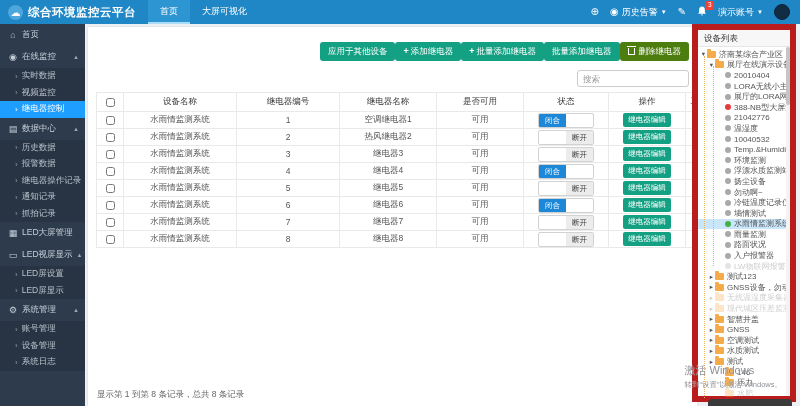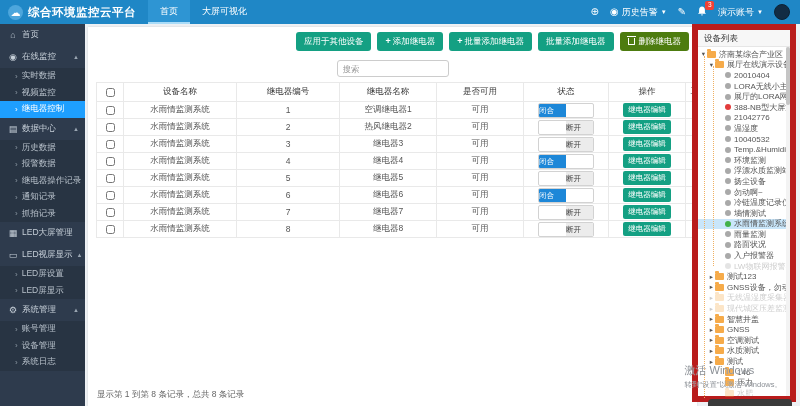--- a/index.html
+++ b/index.html
@@ -25,36 +25,36 @@
   .sgroup{height:22px;display:flex;align-items:center;gap:4px;padding:0 6px 0 8px;position:relative;cursor:pointer;white-space:nowrap}
   .sicon{font-size:9px;width:10px;text-align:center;flex:none}
   .sgroup .caret{margin-left:auto;font-size:6px;color:#9aa6b2}
   .ssub{height:16.5px;display:flex;align-items:center;gap:4px;padding-left:15px;background:#283443;color:#b7c0ca;cursor:pointer;white-space:nowrap}
   .ssub .schev{font-size:8px;color:#8d99a5}
   .ssub.active{background:#1e9fff;color:#fff}
   .ssub.active .schev{color:#fff}
   
   .main{position:absolute;left:85px;top:24px;right:100px;bottom:0;padding:3px}
   .card{background:#fff;height:calc(100% - 6px);box-shadow:0 0 2px rgba(0,0,0,.12);position:relative;padding:5px 8px}
-  .toolbar{display:flex;justify-content:flex-end;gap:6px;margin-top:0}
+  .toolbar{display:flex;justify-content:flex-end;margin-top:10px}
   .tbtn{border:none;color:#fff;font-size:8.5px;padding:3.5px 8px;border-radius:3px;cursor:pointer;display:inline-flex;align-items:center;gap:2px;font-family:inherit;white-space:nowrap}
   .tbtn.teal{background:#14a083}
   .tbtn.red{background:#4d7c0f}
   .bicon{font-weight:bold;font-size:9px;line-height:1}
   .icon-trash{width:5px;height:6px;border:1px solid #fff;border-top:none;border-radius:0 0 1px 1px;position:relative;display:inline-block;margin-right:2px}
   .icon-trash::before{content:"";position:absolute;top:-2.5px;left:-2px;right:-2px;height:1px;background:#fff}
-  .searchrow{display:flex;justify-content:center;margin:9px 0 5px}
+  .searchrow{display:flex;justify-content:flex-end;margin:9px 0 5px}
   .search{width:100px;height:15px;border:1px solid #ccc;border-radius:3px;font-size:8.5px;padding:0 5px;outline:none;color:#333;font-family:inherit}
   .search::placeholder{color:#999}
   table{width:100%;border-collapse:collapse;table-layout:fixed;font-size:8.5px;color:#555;text-align:center}
   th,td{border:1px solid #e9e9e9;height:16px;padding:0 2px;font-weight:normal;overflow:hidden;white-space:nowrap}
   th{color:#333;height:18px}
   input[type=checkbox]{width:9px;height:9px;margin:0;vertical-align:middle}
   .switch{display:inline-flex;width:54px;height:13px;border:1px solid #d2d2d2;border-radius:2px;overflow:hidden;vertical-align:middle;cursor:pointer;background:#fff}
-  .sw{flex:1;font-size:7.5px;line-height:13px;text-align:left}
+  .sw{flex:1;font-size:7.5px;line-height:13px;text-align:center}
   .switch.closed .l{background:#1d87d8;color:#fff}
   .switch.open .r{background:#ececec;color:#444}
   .mini{border:none;color:#fff;background:#14a083;font-size:7.5px;padding:2px 5px;border-radius:2px;cursor:pointer;font-family:Liberation Mono, monospace;white-space:nowrap}
   .tfoot{position:absolute;left:9px;bottom:6px;font-size:8.5px;color:#666}
   
   .panel{position:absolute;top:24px;right:4px;bottom:4px;width:92px;background:#fff;border:6px solid #b91c1c;z-index:5}
   .ptitle{height:16px;line-height:16px;padding-left:6px;font-size:8.5px;color:#333;background:#f7f7f7;border-bottom:1px solid #e6e6e6}
   .tree{position:relative;overflow:hidden;height:calc(100% - 17px);font-size:8px;color:#555;padding-top:2px}
   .tnode{height:10.6px;display:flex;align-items:center;white-space:nowrap;cursor:pointer}
   .tnode.lv0{padding-left:2px}.tnode.lv1{padding-left:10px}.tnode.lv2{padding-left:20px}

